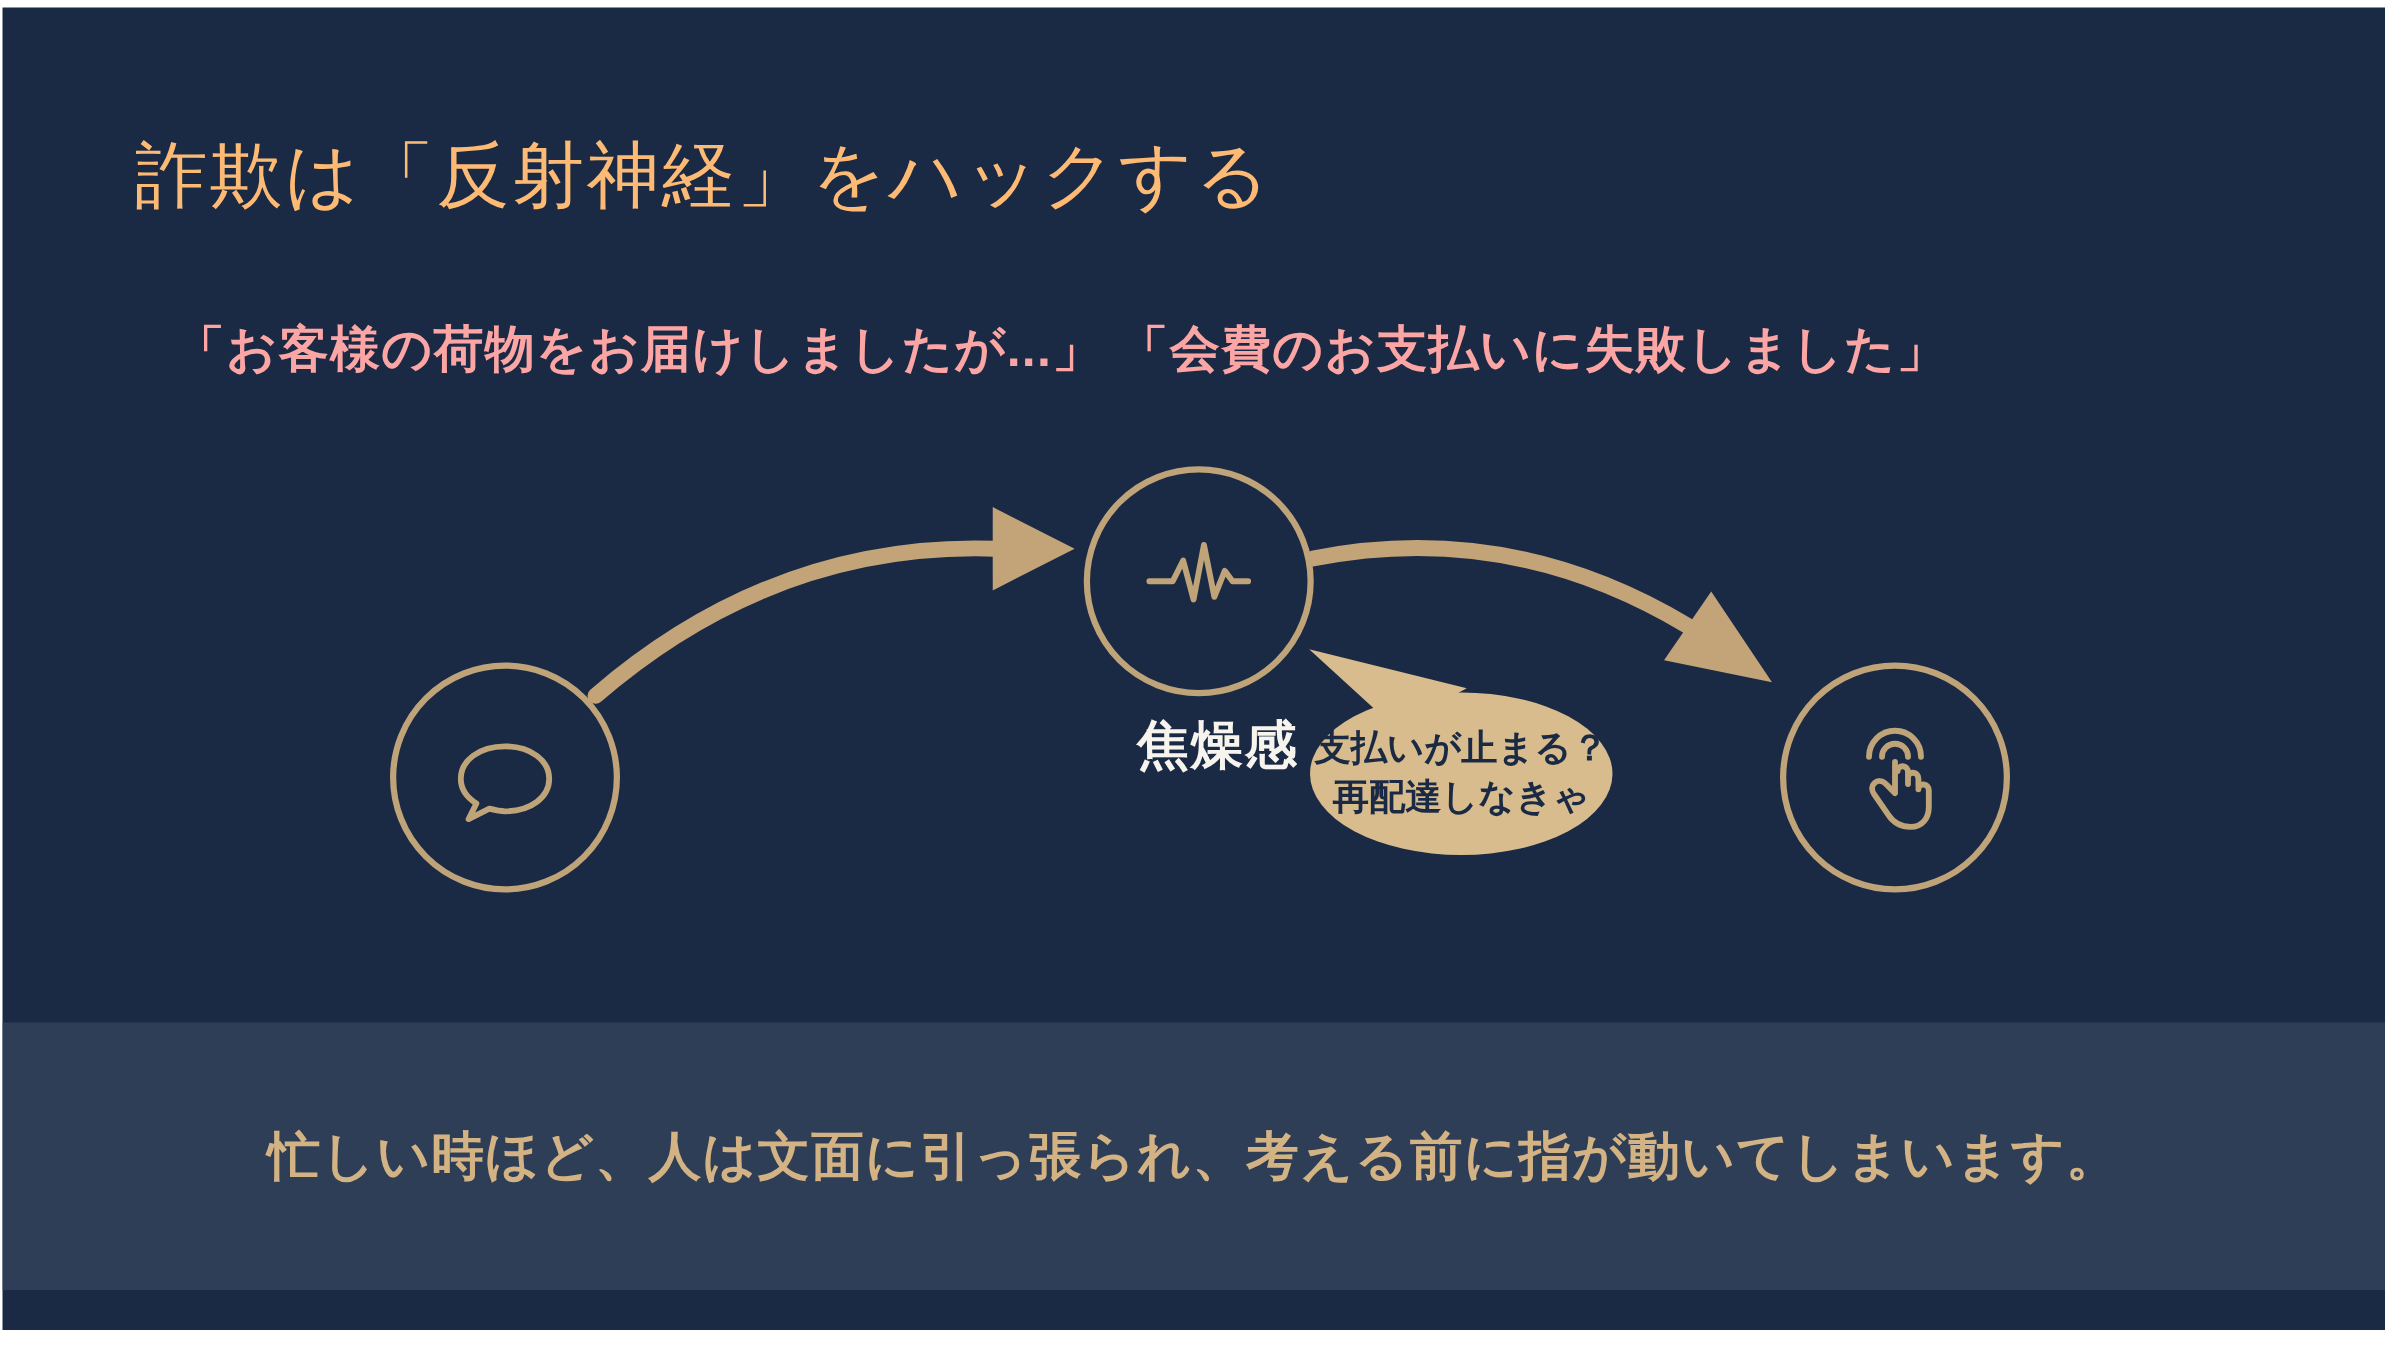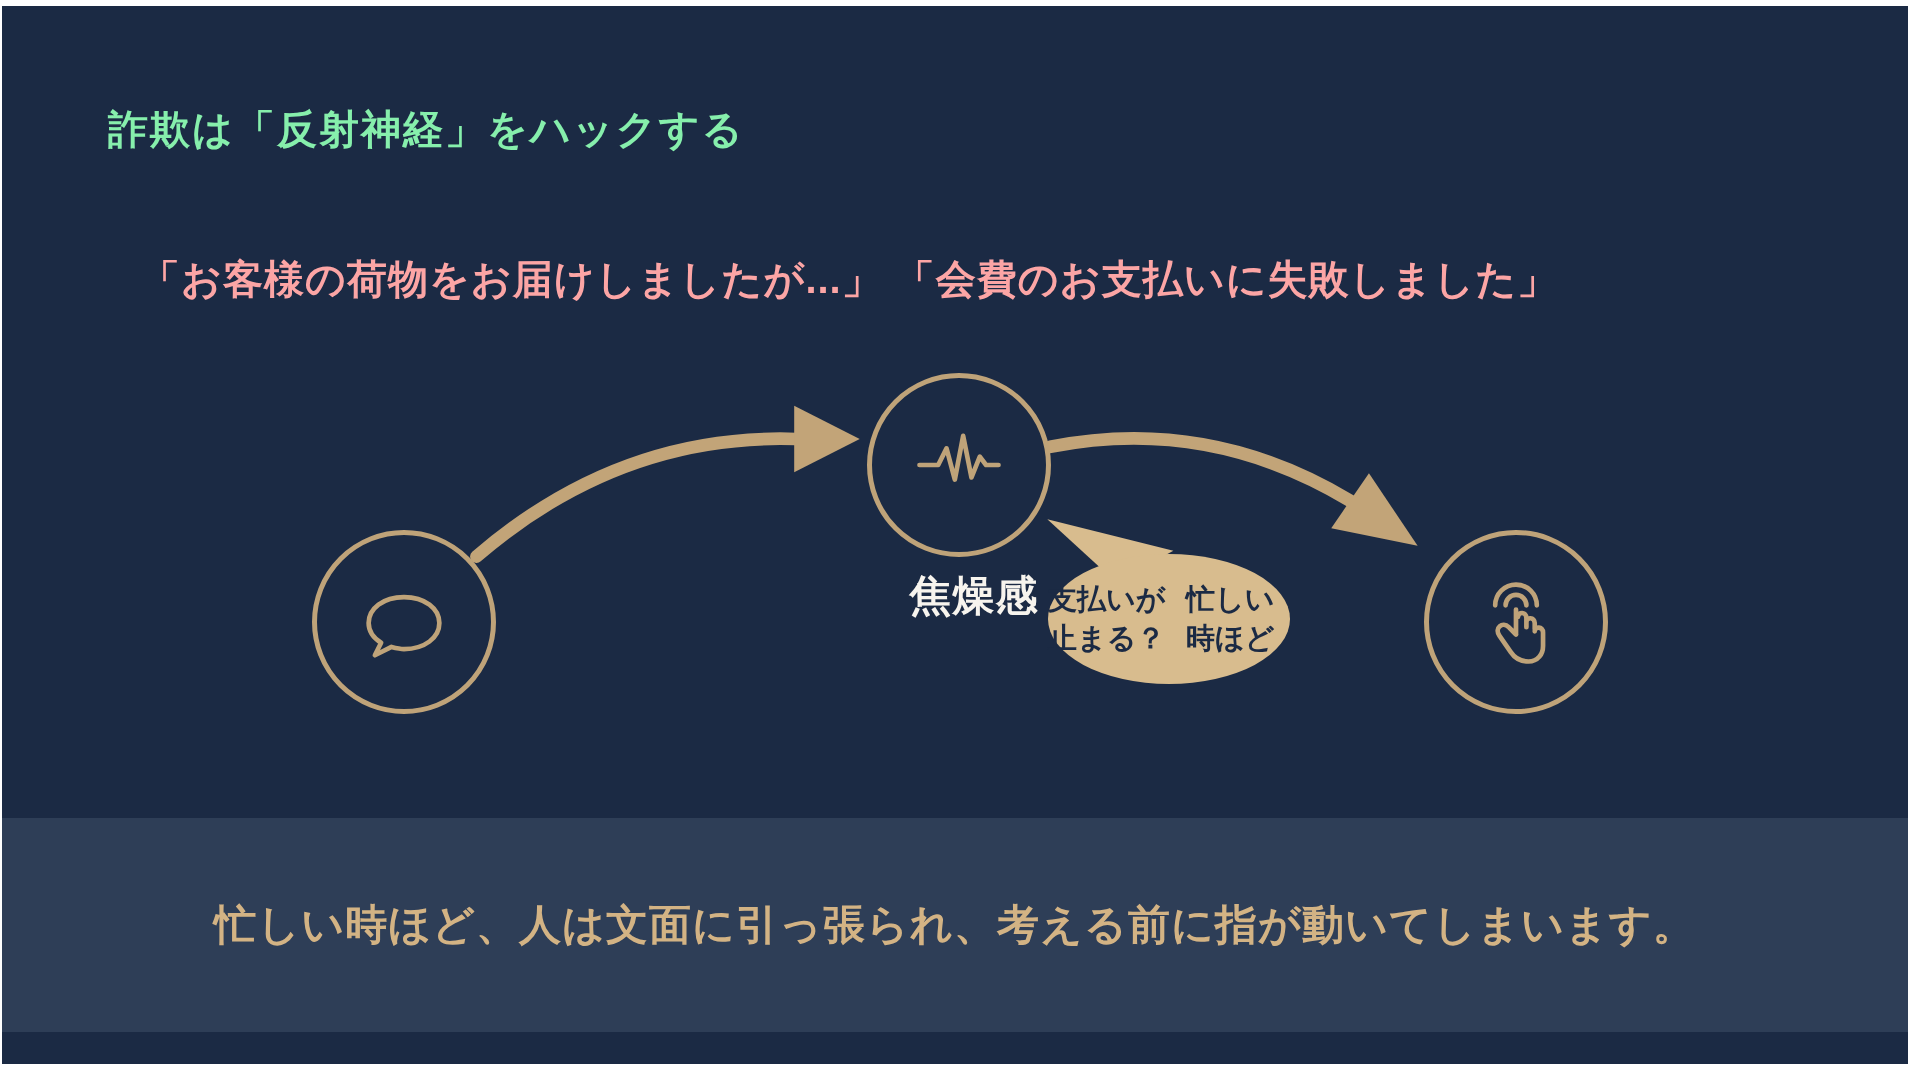--- a/index.html
+++ b/index.html
@@ -6,21 +6,21 @@
   body{
     width:1920px;height:1080px;position:relative;background:#ffffff;
     font-family:"Liberation Sans","DejaVu Sans",sans-serif;overflow:hidden;
   }
   .slide{
     position:absolute;left:2px;top:6px;right:12px;bottom:16px;
     background:#1b2a44;overflow:hidden;
   }
   .title{
     position:absolute;left:106px;top:96px;
-    font-size:40px;font-weight:700;color:#86efac;letter-spacing:2px;
+    font-size:58px;font-weight:400;color:#fdba74;letter-spacing:2px;
   }
   .subtitle{
     position:absolute;left:138px;top:246px;
     font-size:40px;font-weight:700;color:#fca5a5;letter-spacing:1px;
   }
   .overlay{
     position:absolute;left:0;top:0;width:1906px;height:1058px;
     pointer-events:none;
   }
   .node-circle{
@@ -34,21 +34,21 @@
   .node-label{
     position:absolute;color:#f7f4ee;font-weight:700;font-size:42px;
     text-align:center;letter-spacing:1px;
   }
   .label-1{left:310px;width:184px;top:736px;}
   .label-2{left:872px;width:200px;top:562px;}
   .label-3{left:1316px;width:400px;top:728px;}
   .bubble{
     position:absolute;left:1046px;top:548px;width:242px;height:130px;
     background:#d8bc8e;border-radius:50%;
-    display:flex;flex-direction:row;align-items:center;justify-content:center;
+    display:flex;flex-direction:column;align-items:center;justify-content:center;
     color:#1b2a44;font-weight:700;font-size:29px;line-height:1.35;
   }
   .band{
     position:absolute;left:0;right:0;top:812px;height:214px;
     background:#2e3e57;
     display:flex;flex-direction:row;align-items:center;justify-content:center;
     gap:16px;
   }
   .band-line{font-size:42px;font-weight:800;letter-spacing:1px;white-space:nowrap;}
   .band-line.l1{color:#d3b384;}
@@ -94,20 +94,20 @@
       <svg class="icon-svg" width="104" height="104" viewBox="0 0 100 100" fill="none" stroke="#bfa379" stroke-width="4.5" stroke-linecap="round" stroke-linejoin="round">
         <path d="M30 34 A 20 20 0 1 1 70 34"></path>
         <path d="M40 34 A 10 10 0 1 1 60 34"></path>
         <path d="M50 38 V 62 M 50 62 L 43 55 C 37 49 29 56 34 63 L 45 79 C 49 85 55 88 62 88 C 71 88 76 81 76 73 V 60 C 76 54 68 54 68 59 M 68 57 V 51 C 68 45 60 45 60 50 V 55 M 60 50 V 46 C 60 40 52 40 52 45"></path>
       </svg>
     </span>
   </div>
 
   <div class="bubble">
     <span>支払いが止まる？</span>
-    <span>忙しい時ほど</span>
+    <span>再配達しなきゃ</span>
   </div>
 
   <div class="band">
     <div class="band-line l1">忙しい時ほど、人は文面に引っ張られ、考える前に指が動いてしまいます。</div>
   </div>
 
 </div>
 
 </body></html>

